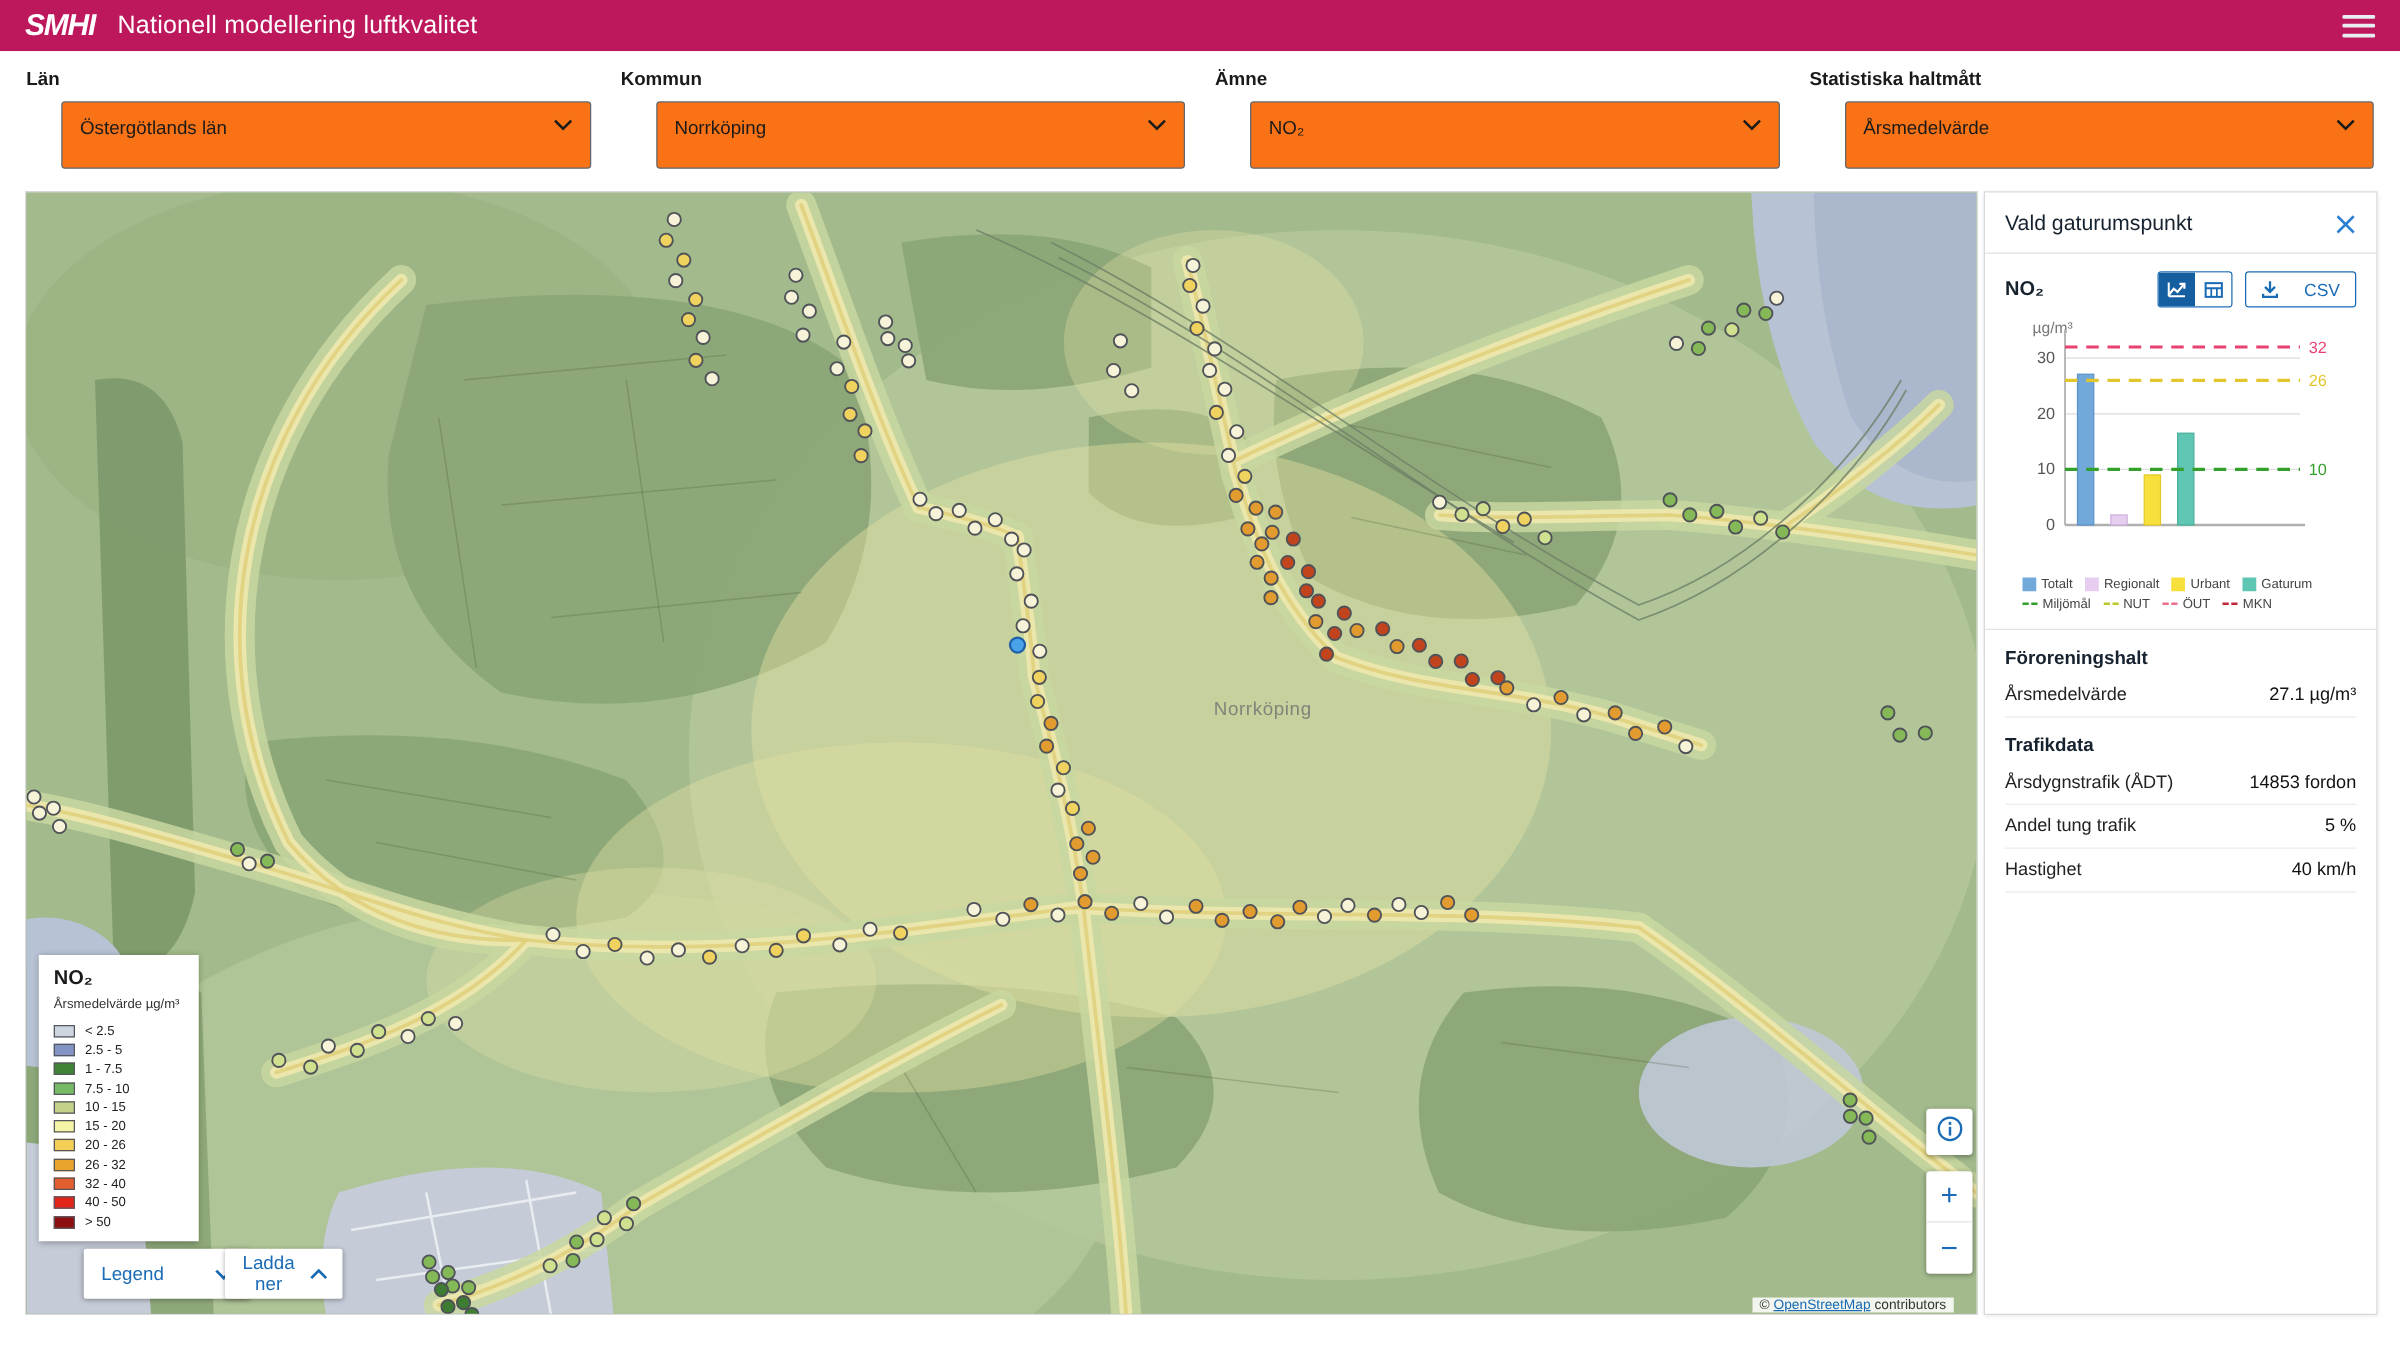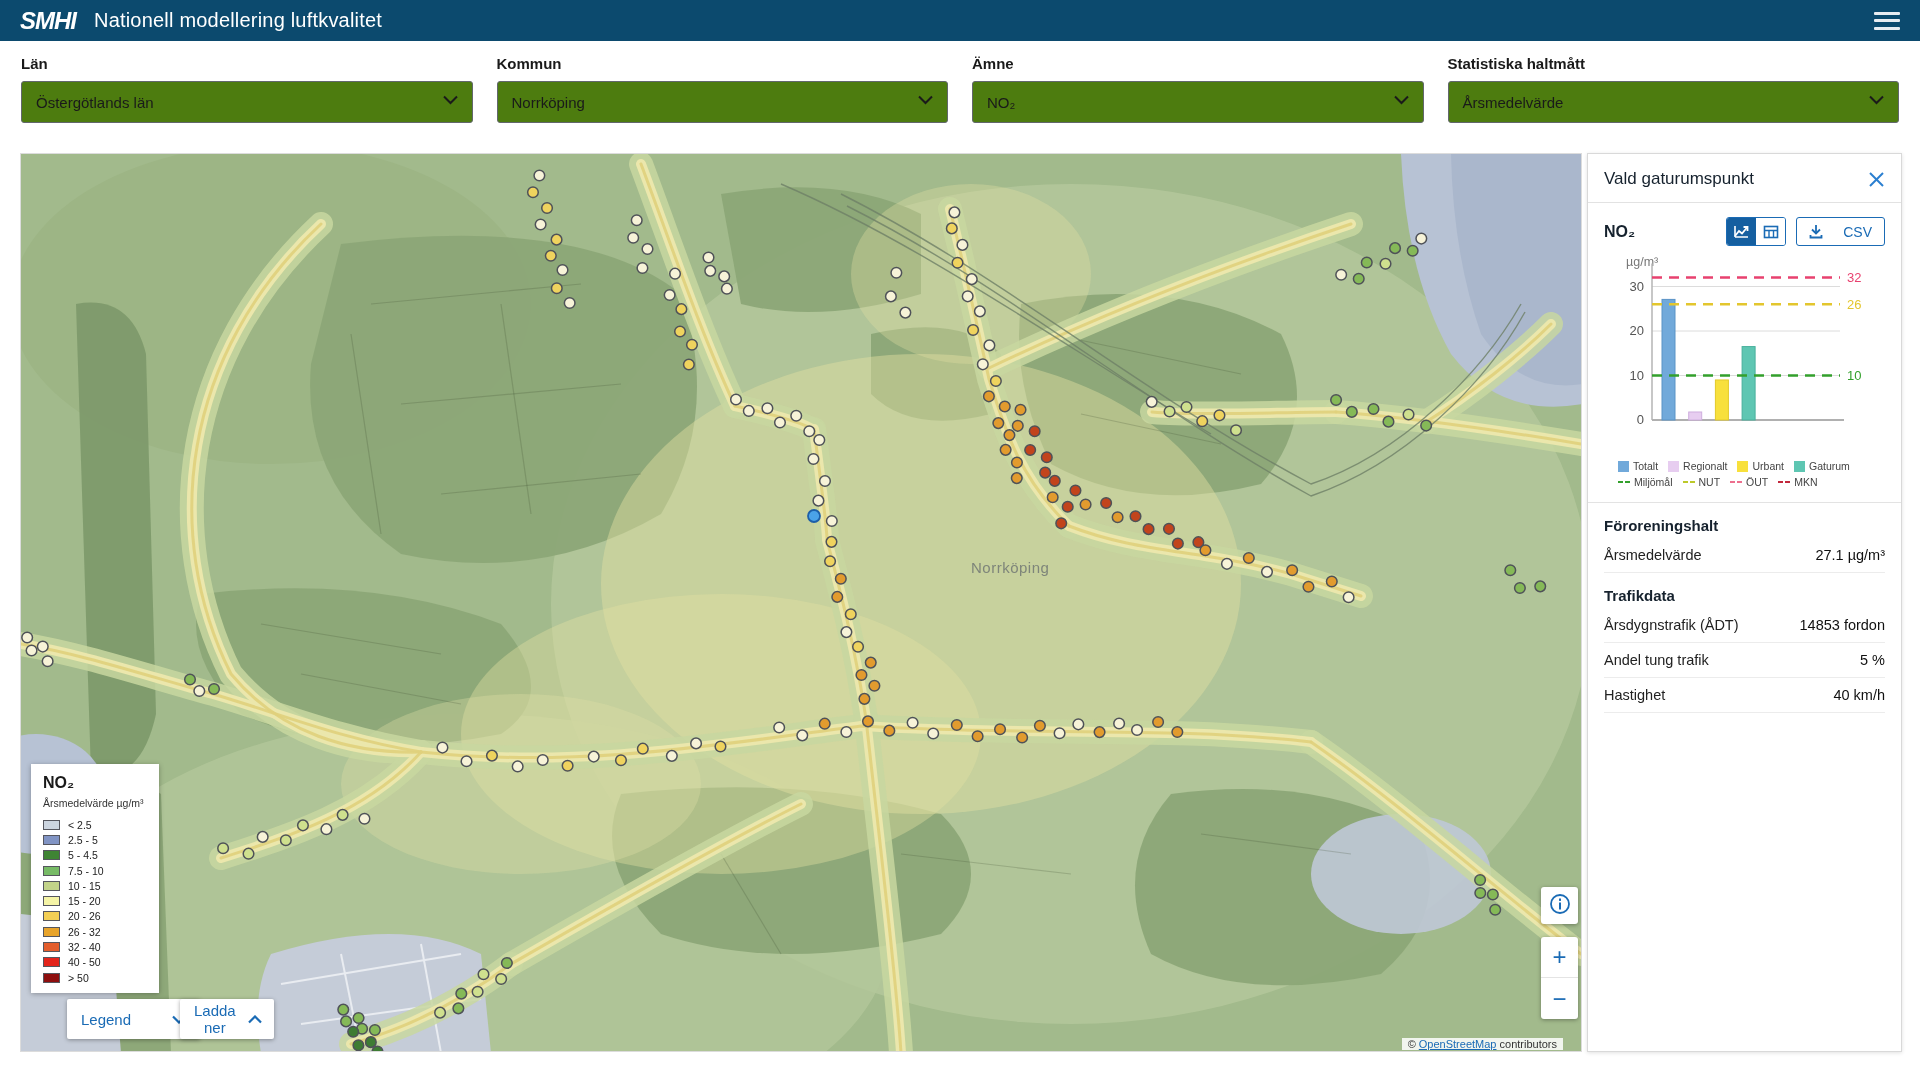--- a/index.html
+++ b/index.html
@@ -1,29 +1,29 @@
 <!DOCTYPE html>
 <html><head>
 <meta charset="utf-8">
 <style>
   html,body{margin:0;padding:0;}
   body{width:1920px;height:1080px;background:#ffffff;font-family:"Liberation Sans",sans-serif;overflow:hidden;position:relative;}
 
   
-  .app-header{position:absolute;left:0;top:0;width:1920px;height:41px;background:#0c4a6e;display:flex;align-items:center;padding:0 20px;box-sizing:border-box;}
+  .app-header{position:absolute;left:0;top:0;width:1920px;height:41px;background:#be185d;display:flex;align-items:center;padding:0 20px;box-sizing:border-box;}
   .logo{color:#fff;font-weight:800;font-style:italic;font-size:24px;letter-spacing:-1px;margin-right:18px;}
   .app-title{color:#fff;font-size:20px;font-weight:400;letter-spacing:.2px;}
   .hamburger{margin-left:auto;width:26px;height:18px;display:flex;flex-direction:column;justify-content:space-between;cursor:pointer;}
   .hamburger div{height:3px;background:#e8edf2;border-radius:1px;}
 
   
   .filters{position:absolute;left:0;top:41px;width:1920px;height:112px;background:#fff;display:flex;gap:24px;padding:14px 21px 0 21px;box-sizing:border-box;}
   .filter{flex:1 1 0;}
   .filter-label{font-size:15px;font-weight:bold;color:#1a1a1a;margin-bottom:9px;}
-  .select{position:relative;height:40px;border:1px solid #62676d;border-radius:3px;background:#4d7c0f;display:flex;align-items:center;padding:0 40px 0 14px;font-size:15px;color:#1a1a1a;cursor:pointer;}
+  .select{position:relative;height:40px;border:1px solid #62676d;border-radius:3px;background:#f97316;display:flex;align-items:center;padding:0 40px 12px 14px;font-size:15px;color:#1a1a1a;cursor:pointer;margin-left:28px;}
   .select svg{position:absolute;right:14px;top:13px;}
 
   
   .map-wrap{position:absolute;left:20px;top:153px;width:1562px;height:899px;background:#a2ba8c;overflow:hidden;border:1px solid #dcdcdc;box-sizing:border-box;}
   .map-label{position:absolute;font-size:15px;color:#7e857a;letter-spacing:.5px;pointer-events:none;}
 
   .map-legend{position:absolute;left:10px;top:610px;width:128px;background:#fff;box-shadow:0 1px 5px rgba(0,0,0,.3);padding:10px 12px 8px 12px;box-sizing:border-box;}
   .map-legend-title{font-size:16px;font-weight:bold;color:#1a1a1a;}
   .map-legend-sub{font-size:10.5px;color:#333;margin:5px 0 8px 0;}
   .map-legend-row{display:flex;align-items:center;gap:8px;height:15.3px;}
@@ -400,21 +400,21 @@
         <div class="map-legend-row">
           <span class="map-legend-swatch" style="background:#ccd5e0"></span>
           <span class="map-legend-lab">&lt; 2.5</span>
         </div>
         <div class="map-legend-row">
           <span class="map-legend-swatch" style="background:#8194c4"></span>
           <span class="map-legend-lab">2.5 - 5</span>
         </div>
         <div class="map-legend-row">
           <span class="map-legend-swatch" style="background:#3f8434"></span>
-          <span class="map-legend-lab">5 - 4.5</span>
+          <span class="map-legend-lab">1 - 7.5</span>
         </div>
         <div class="map-legend-row">
           <span class="map-legend-swatch" style="background:#77bb66"></span>
           <span class="map-legend-lab">7.5 - 10</span>
         </div>
         <div class="map-legend-row">
           <span class="map-legend-swatch" style="background:#c2d389"></span>
           <span class="map-legend-lab">10 - 15</span>
         </div>
         <div class="map-legend-row">

